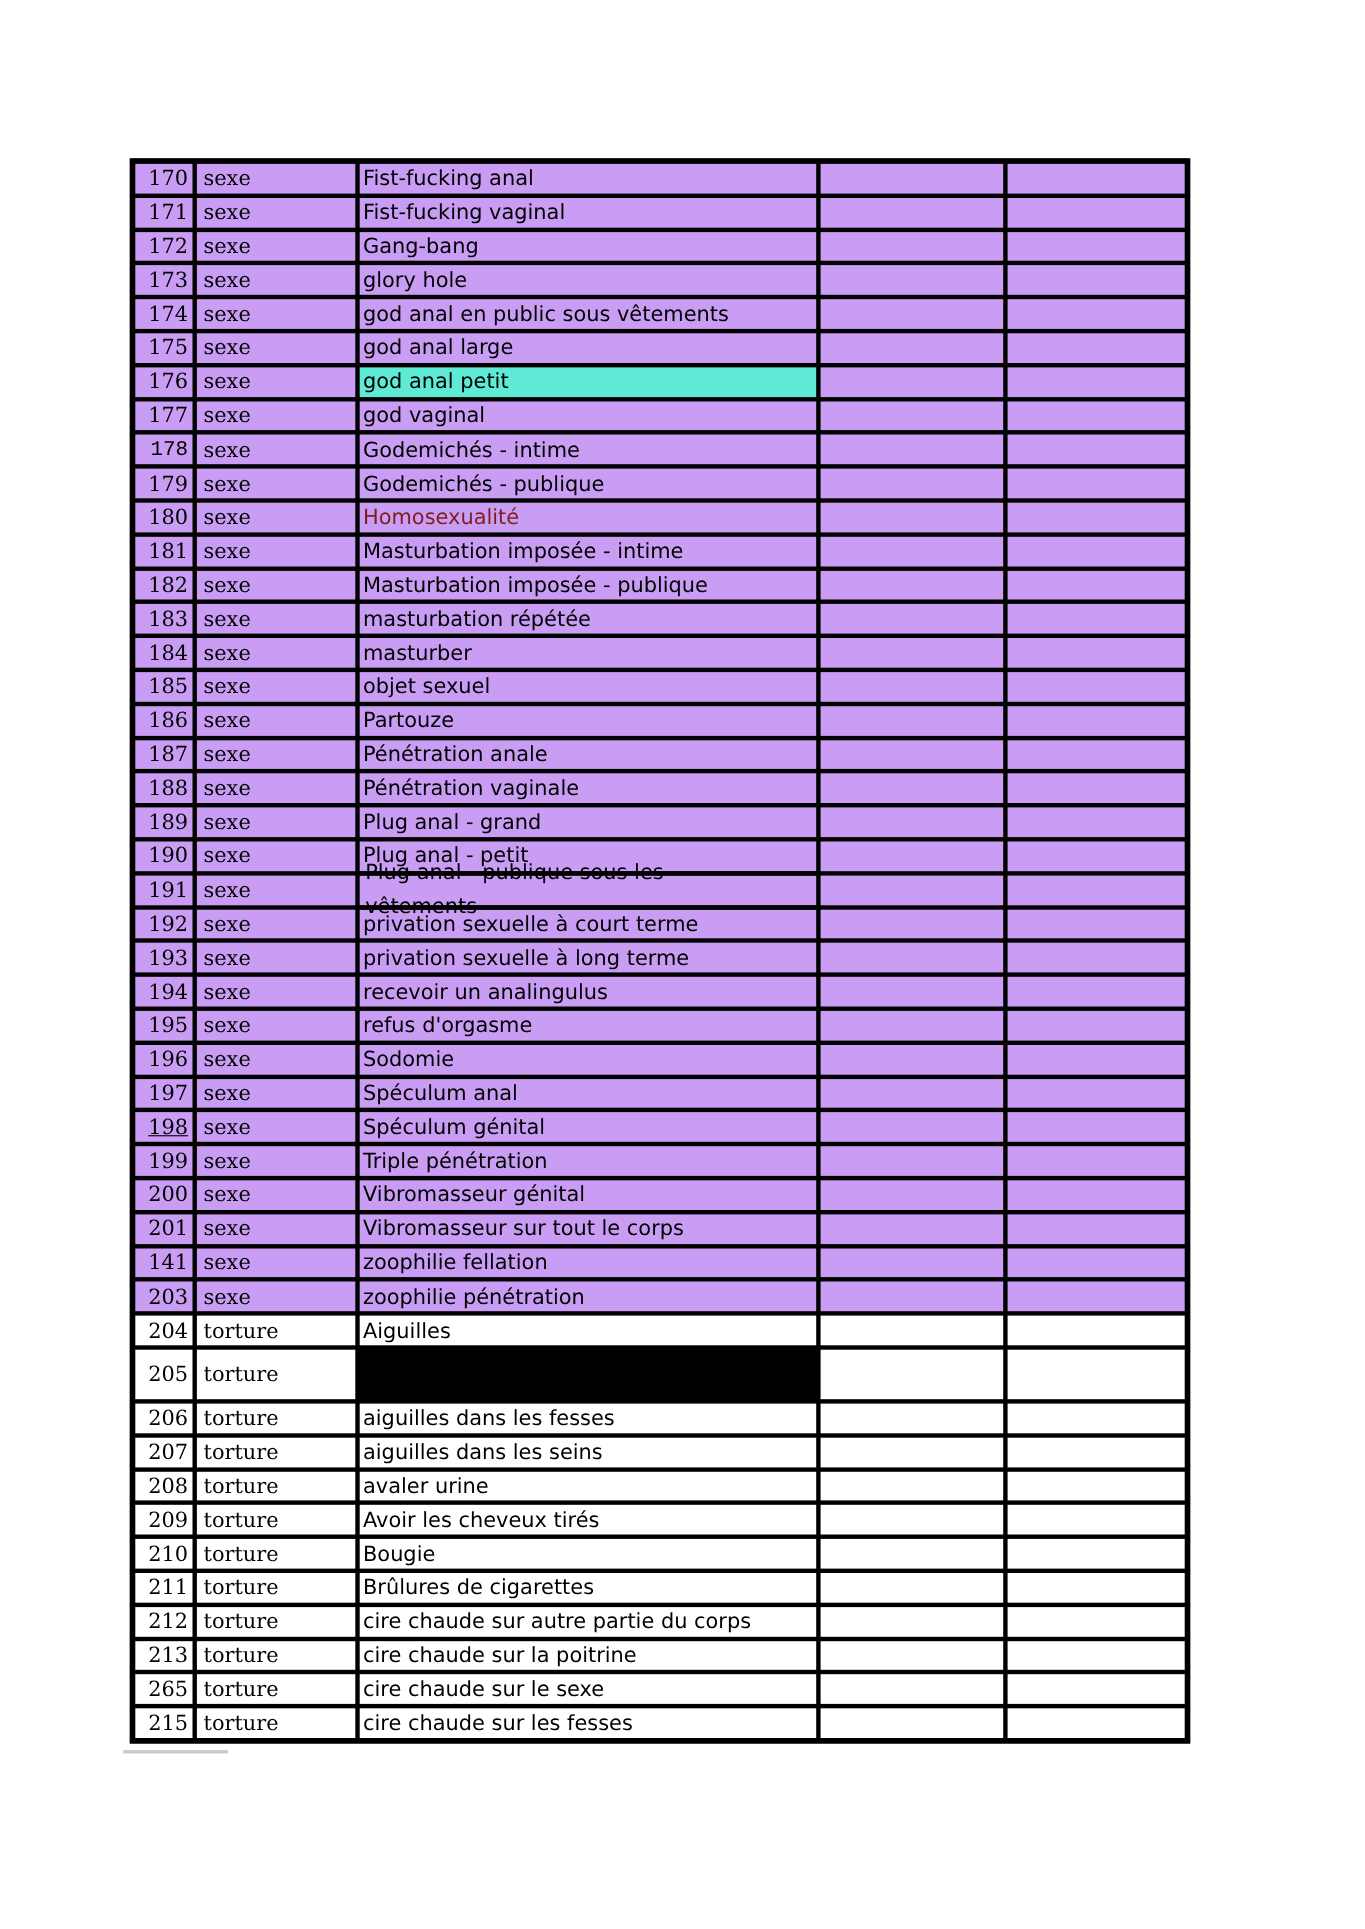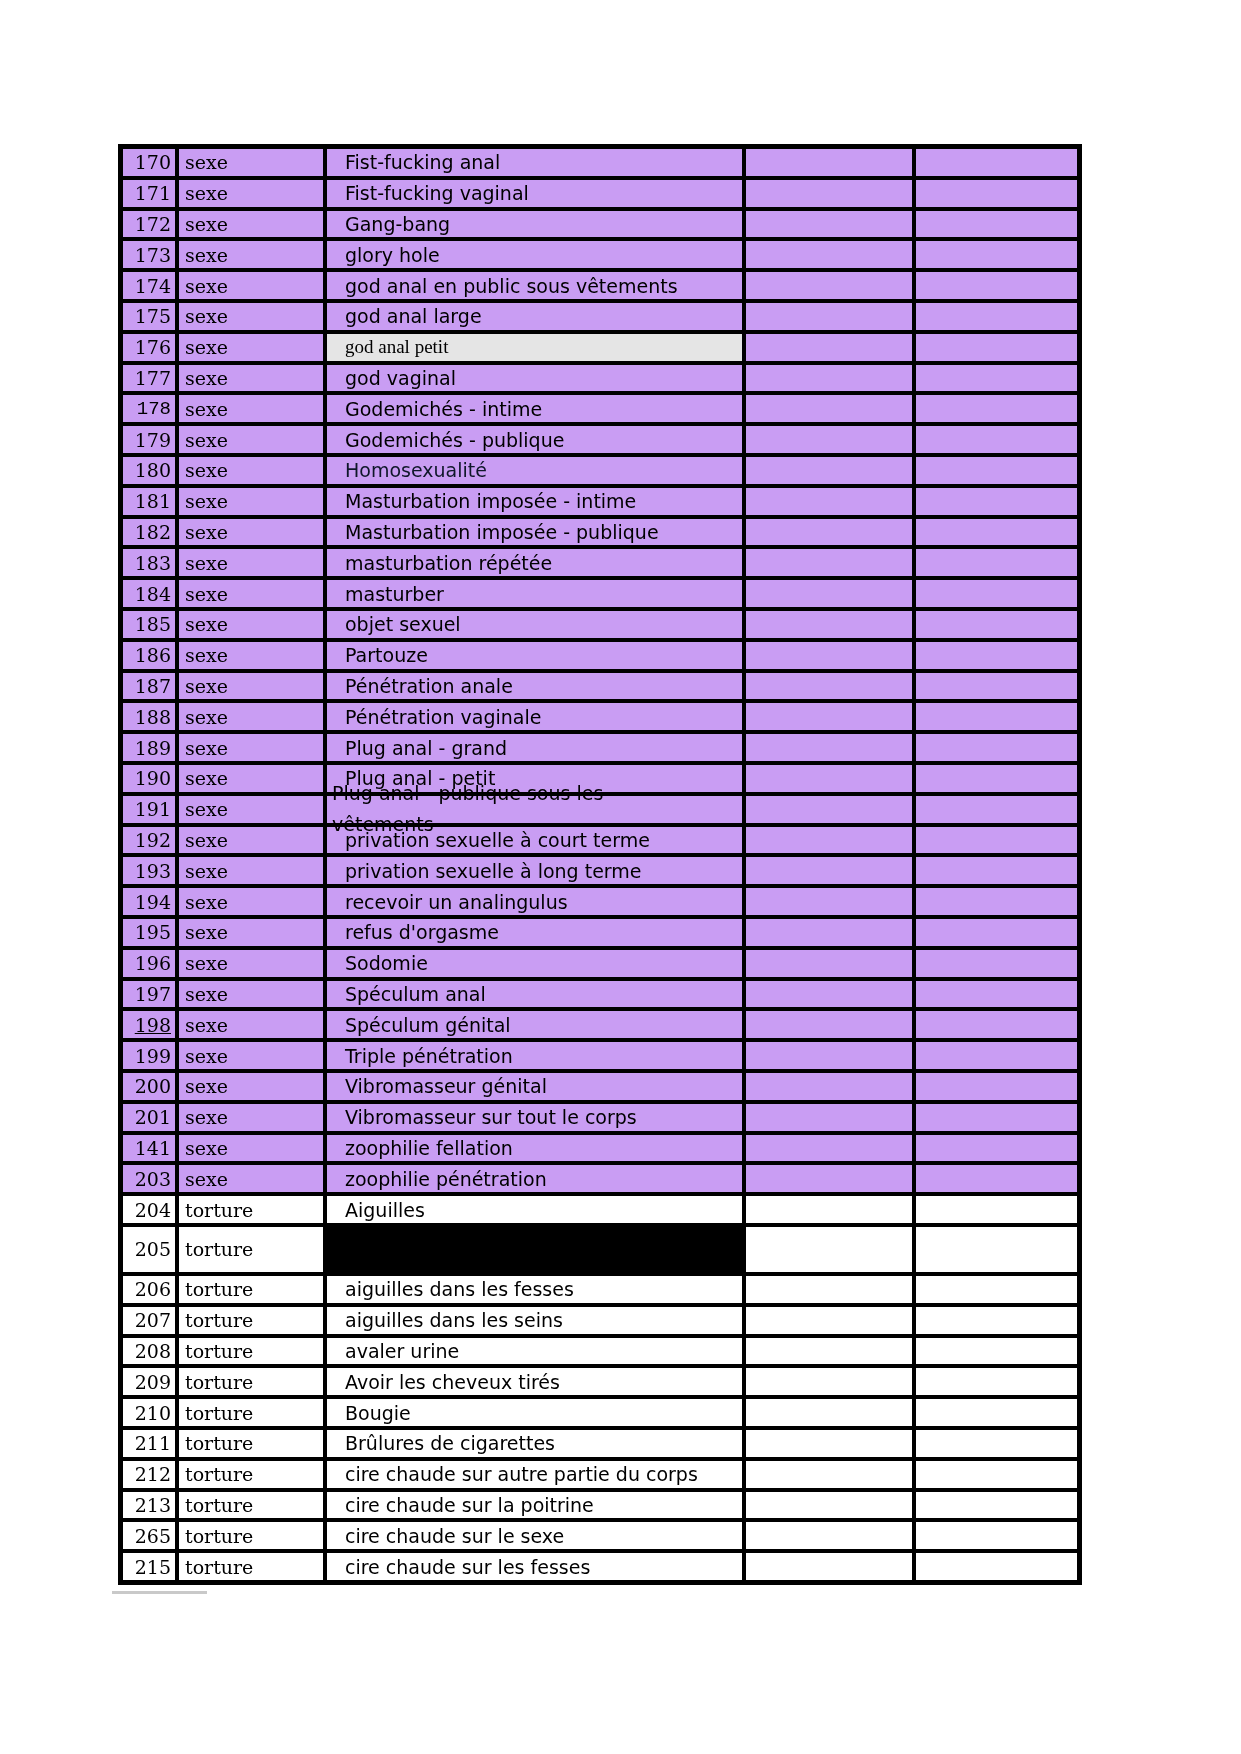--- a/index.html
+++ b/index.html
@@ -41,21 +41,21 @@
     padding-right: 4px;
     font-family: "DejaVu Serif", serif;
     font-size: 19px;
   }
   .cell.cat {
     padding-left: 6px;
     font-family: "DejaVu Serif", serif;
     font-size: 19px;
   }
   .cell.desc {
-    padding-left: 18px;
+    padding-left: 3px;
     font-family: "DejaVu Sans", sans-serif;
     font-size: 19px;
     white-space: nowrap;
   }
   
   .cell.desc.overflow-cell {
     overflow: visible;
     z-index: 6;
   }
   .overflow-wrap {
@@ -118,41 +118,41 @@
       <div class="cell desc" style="background: rgb(201, 157, 243); color: rgb(0, 0, 0);">god anal en public sous vêtements</div>
       <div class="cell empty" style="background: rgb(201, 157, 243); color: rgb(0, 0, 0);"></div>
       <div class="cell empty" style="background: rgb(201, 157, 243); color: rgb(0, 0, 0);"></div>
       <div class="cell num" style="background: rgb(201, 157, 243); color: rgb(0, 0, 0);">175</div>
       <div class="cell cat" style="background: rgb(201, 157, 243); color: rgb(0, 0, 0);">sexe</div>
       <div class="cell desc" style="background: rgb(201, 157, 243); color: rgb(0, 0, 0);">god anal large</div>
       <div class="cell empty" style="background: rgb(201, 157, 243); color: rgb(0, 0, 0);"></div>
       <div class="cell empty" style="background: rgb(201, 157, 243); color: rgb(0, 0, 0);"></div>
       <div class="cell num" style="background: rgb(201, 157, 243); color: rgb(0, 0, 0);">176</div>
       <div class="cell cat" style="background: rgb(201, 157, 243); color: rgb(0, 0, 0);">sexe</div>
-      <div class="cell desc" style="background: #e5e5e5; color: rgb(0, 0, 0); font-family: Liberation Serif, serif;">god anal petit</div>
+      <div class="cell desc" style="background: #5eead4; color: rgb(0, 0, 0);">god anal petit</div>
       <div class="cell empty" style="background: rgb(201, 157, 243); color: rgb(0, 0, 0);"></div>
       <div class="cell empty" style="background: rgb(201, 157, 243); color: rgb(0, 0, 0);"></div>
       <div class="cell num" style="background: rgb(201, 157, 243); color: rgb(0, 0, 0);">177</div>
       <div class="cell cat" style="background: rgb(201, 157, 243); color: rgb(0, 0, 0);">sexe</div>
       <div class="cell desc" style="background: rgb(201, 157, 243); color: rgb(0, 0, 0);">god vaginal</div>
       <div class="cell empty" style="background: rgb(201, 157, 243); color: rgb(0, 0, 0);"></div>
       <div class="cell empty" style="background: rgb(201, 157, 243); color: rgb(0, 0, 0);"></div>
       <div class="cell num" style="background: rgb(201, 157, 243); color: rgb(0, 0, 0); font-family: Liberation Mono, monospace;">178</div>
       <div class="cell cat" style="background: rgb(201, 157, 243); color: rgb(0, 0, 0);">sexe</div>
       <div class="cell desc" style="background: rgb(201, 157, 243); color: rgb(0, 0, 0);">Godemichés - intime</div>
       <div class="cell empty" style="background: rgb(201, 157, 243); color: rgb(0, 0, 0);"></div>
       <div class="cell empty" style="background: rgb(201, 157, 243); color: rgb(0, 0, 0);"></div>
       <div class="cell num" style="background: rgb(201, 157, 243); color: rgb(0, 0, 0);">179</div>
       <div class="cell cat" style="background: rgb(201, 157, 243); color: rgb(0, 0, 0);">sexe</div>
       <div class="cell desc" style="background: rgb(201, 157, 243); color: rgb(0, 0, 0);">Godemichés - publique</div>
       <div class="cell empty" style="background: rgb(201, 157, 243); color: rgb(0, 0, 0);"></div>
       <div class="cell empty" style="background: rgb(201, 157, 243); color: rgb(0, 0, 0);"></div>
       <div class="cell num" style="background: rgb(201, 157, 243); color: rgb(0, 0, 0);">180</div>
       <div class="cell cat" style="background: rgb(201, 157, 243); color: rgb(0, 0, 0);">sexe</div>
-      <div class="cell desc" style="background: rgb(201, 157, 243); color: #0f172a;">Homosexualité</div>
+      <div class="cell desc" style="background: rgb(201, 157, 243); color: #7f1d1d;">Homosexualité</div>
       <div class="cell empty" style="background: rgb(201, 157, 243); color: rgb(0, 0, 0);"></div>
       <div class="cell empty" style="background: rgb(201, 157, 243); color: rgb(0, 0, 0);"></div>
       <div class="cell num" style="background: rgb(201, 157, 243); color: rgb(0, 0, 0);">181</div>
       <div class="cell cat" style="background: rgb(201, 157, 243); color: rgb(0, 0, 0);">sexe</div>
       <div class="cell desc" style="background: rgb(201, 157, 243); color: rgb(0, 0, 0);">Masturbation imposée - intime</div>
       <div class="cell empty" style="background: rgb(201, 157, 243); color: rgb(0, 0, 0);"></div>
       <div class="cell empty" style="background: rgb(201, 157, 243); color: rgb(0, 0, 0);"></div>
       <div class="cell num" style="background: rgb(201, 157, 243); color: rgb(0, 0, 0);">182</div>
       <div class="cell cat" style="background: rgb(201, 157, 243); color: rgb(0, 0, 0);">sexe</div>
       <div class="cell desc" style="background: rgb(201, 157, 243); color: rgb(0, 0, 0);">Masturbation imposée - publique</div>

